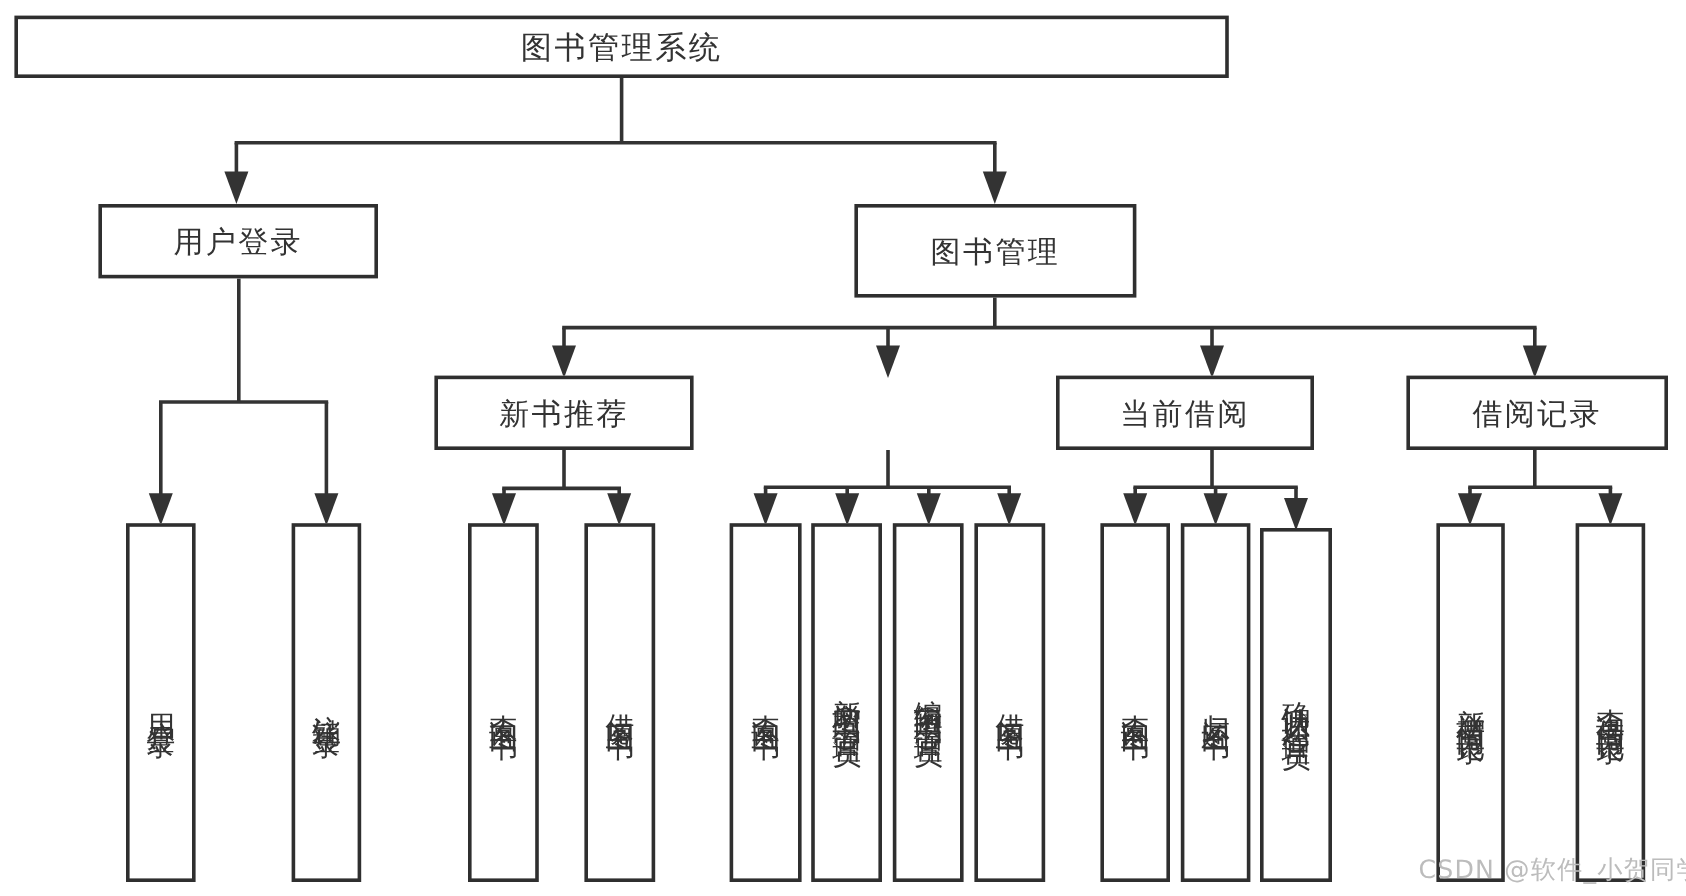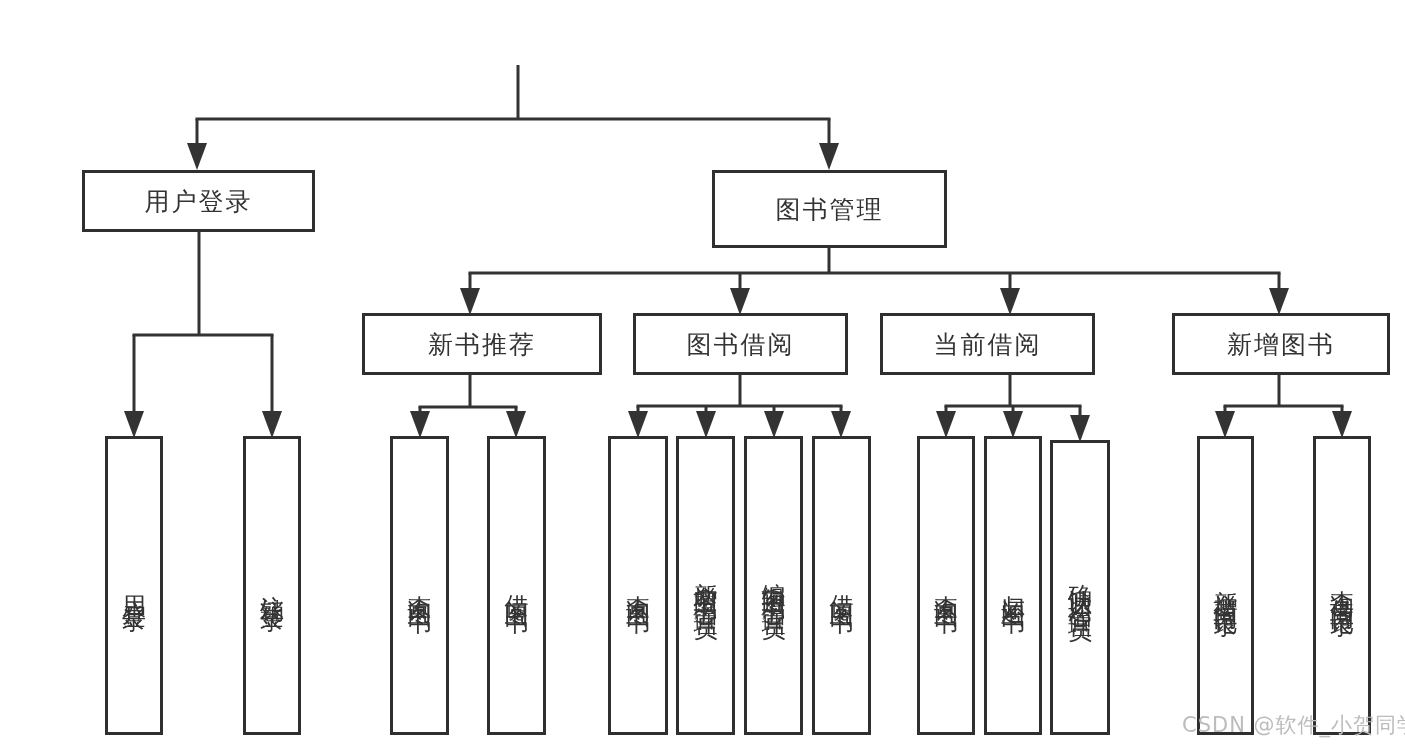--- a/index.html
+++ b/index.html
@@ -121,39 +121,39 @@
       <line x1="1080" y1="406" x2="1080" y2="424" stroke="#333333" stroke-width="3"></line>
       <polygon points="1070,415 1090,415 1080,442" fill="#333333"></polygon>
       <line x1="1279" y1="375" x2="1279" y2="406" stroke="#333333" stroke-width="3"></line>
       <line x1="1223.5" y1="406" x2="1343.5" y2="406" stroke="#333333" stroke-width="3"></line>
       <line x1="1225" y1="406" x2="1225" y2="420" stroke="#333333" stroke-width="3"></line>
       <polygon points="1215,411 1235,411 1225,438" fill="#333333"></polygon>
       <line x1="1342" y1="406" x2="1342" y2="420" stroke="#333333" stroke-width="3"></line>
       <polygon points="1332,411 1352,411 1342,438" fill="#333333"></polygon>
     </svg>
 
+  <div class="node root" style="left:12px;top:13px;width:1012px;height:52px;">
+    <span>图书管理系统</span>
+  </div>
 
   <div class="node" style="left:82px;top:170px;width:233px;height:62px;">
     <span>用户登录</span>
   </div>
   <div class="node" style="left:712px;top:170px;width:235px;height:78px;">
     <span>图书管理</span>
   </div>
 
-  <div class="node" style="left:362px;top:313px;width:240px;height:62px;">
+  <div class="node" style="left:362px;top:313px;width:216px;height:62px;">
     <span>新书推荐</span>
-  </div>
-  <div class="node" style="left:633px;top:313px;width:215px;height:62px;">
-    <span>图书借阅</span>
   </div>
   <div class="node" style="left:880px;top:313px;width:215px;height:62px;">
     <span>当前借阅</span>
   </div>
   <div class="node" style="left:1172px;top:313px;width:218px;height:62px;">
-    <span>新增图书</span>
+    <span>借阅记录</span>
   </div>
 
   <div class="vnode" style="left:105px;top:436px;width:58px;height:299px;">
     <span>用户登录</span>
   </div>
   <div class="vnode" style="left:243px;top:436px;width:58px;height:299px;">
     <span>注销登录</span>
   </div>
 
   <div class="vnode" style="left:390px;top:436px;width:59px;height:299px;">

